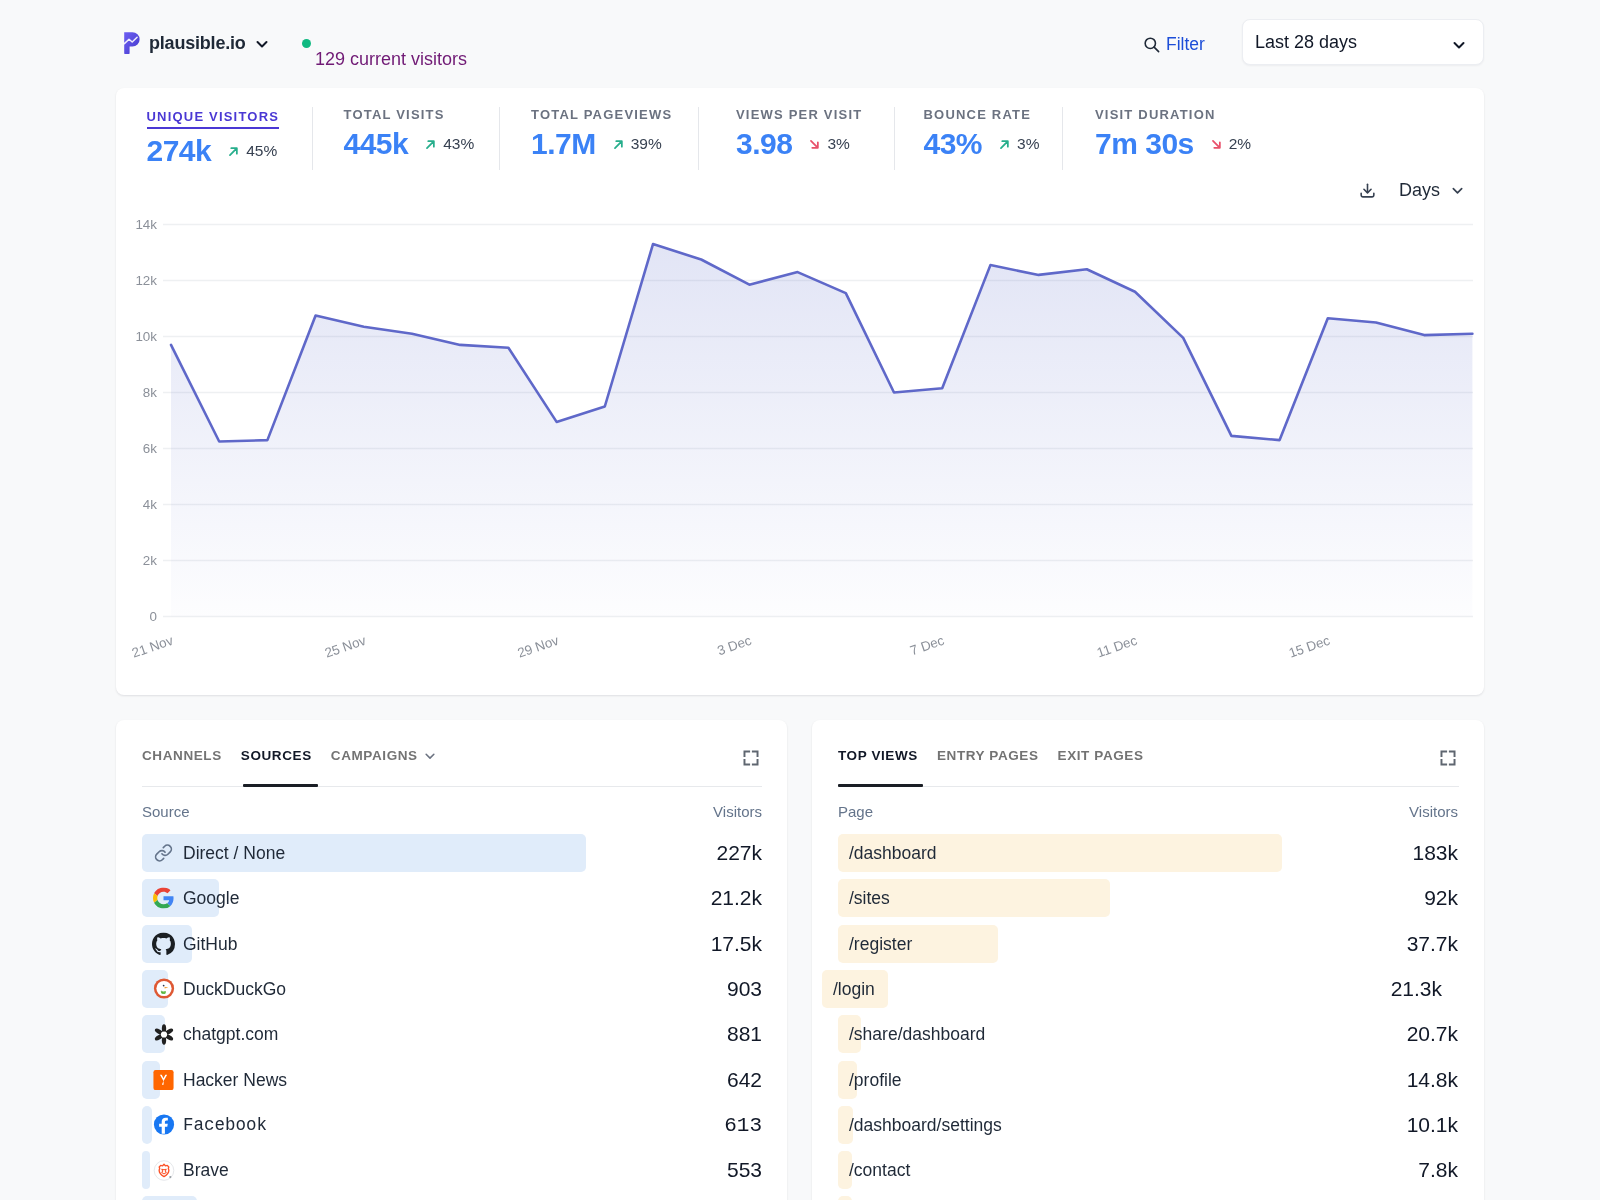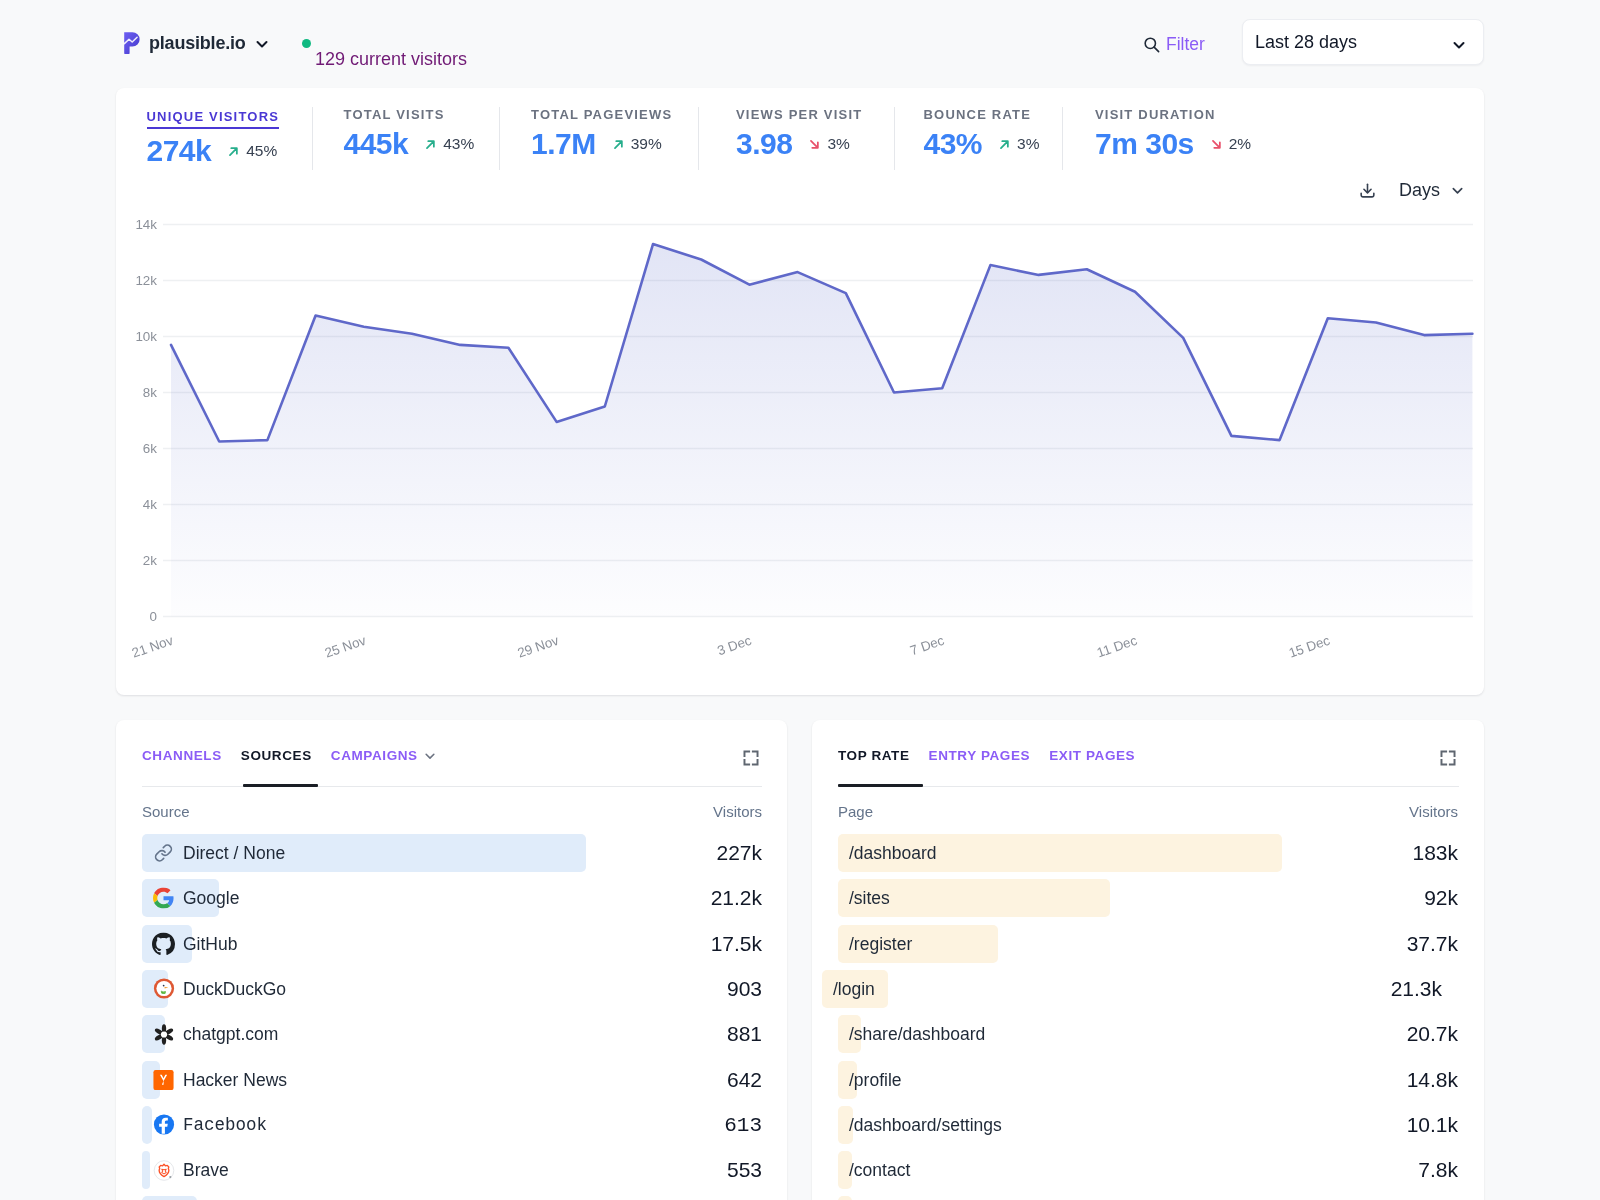--- a/index.html
+++ b/index.html
@@ -10,21 +10,21 @@
   box-shadow:0 1px 2px rgba(16,24,40,.06), 0 1px 3px rgba(16,24,40,.05); }
 .statlab { font-size:13px; font-weight:700; letter-spacing:1.2px; color:#6b7280;
   white-space:nowrap; }
 .statlab.active { color:#4a38d4; border-bottom:2px solid #4a38d4; padding-bottom:3px; display:inline-block; }
 .statrow { margin-top:5px; display:flex; align-items:center; white-space:nowrap; }
 .statnum { font-size:30px; font-weight:700; color:#3b82f6; letter-spacing:-0.5px; }
 .statarrow { margin-left:16px; display:flex; }
 .statpct { font-size:15.5px; font-weight:500; color:#374151; margin-left:6px; }
 .axlab { font-size:13.4px; fill:#8b9099; font-family:"Liberation Sans",sans-serif; }
 .tabs { position:absolute; left:26px; top:28px; display:flex; align-items:center; gap:19px; }
-.tab { font-size:13.5px; font-weight:700; letter-spacing:.6px; color:#8b5cf6; display:flex; align-items:center; }
+.tab { font-size:13.5px; font-weight:700; letter-spacing:.6px; color:#737373; display:flex; align-items:center; }
 .tab.on { color:#111827; }
 .colhead { position:absolute; font-size:15px; color:#64748b; }
 .bar-b { background:#e0ecfa; border-radius:5px; height:100%; left:0; top:0; }
 .bar-o { background:#fdf3e0; border-radius:5px; height:100%; left:0; top:0; }
 .icon { left:10px; top:50%; transform:translateY(-50%); width:23px; height:23px;
   display:flex; align-items:center; justify-content:center; }
 .rowtext { font-size:17.5px; color:#1f2937; top:50%; transform:translateY(-50%); white-space:nowrap; }
 .rowval { font-size:21px; color:#111827; top:50%; right:0; transform:translateY(-50%); }
 .tabline { position:absolute; height:3px; background:#1a1e25; top:64px; border-radius:1px; }
 .tabborder { position:absolute; left:26px; right:25px; top:66px; height:1px; background:#e7e9ec; }
@@ -46,21 +46,21 @@
 <div class="abs" style="left:255px;top:37px;"><svg width="14" height="14" viewBox="0 0 14 14" fill="none" stroke="#111827" stroke-width="2" stroke-linecap="round" stroke-linejoin="round">
         <path d="M2.5 5 7 9.5 11.5 5"></path>
       </svg></div>
 <div class="abs" style="left:302px;top:39px;width:9px;height:9px;border-radius:50%;background:#10b981;"></div>
 <div class="abs" style="left:315px;top:33px;font-size:18px;color:#701a75;margin-top:16px;">129 current visitors</div>
 
 <div class="abs" style="left:1142px;top:35px;"><svg width="19" height="19" viewBox="0 0 24 24" fill="none" stroke="#1f2937" stroke-width="2" stroke-linecap="round">
         <circle cx="10.5" cy="10.5" r="6.5"></circle>
         <path d="M15.3 15.3 21 21"></path>
       </svg></div>
-<div class="abs" style="left:1166px;top:34px;font-size:17.5px;font-weight:500;color:#8b5cf6;">Filter</div>
+<div class="abs" style="left:1166px;top:34px;font-size:17.5px;font-weight:500;color:#1d4ed8;">Filter</div>
 <div class="abs" style="left:1242px;top:19px;width:242px;height:46px;background:#fff;border-radius:8px;border:1px solid #eceef2;box-shadow:0 1px 2px rgba(16,24,40,.05);"></div>
 <div class="abs" style="left:1255px;top:32px;font-size:18px;font-weight:500;color:#111827;">Last 28 days</div>
 <div class="abs" style="left:1452px;top:38px;"><svg width="14" height="14" viewBox="0 0 14 14" fill="none" stroke="#111827" stroke-width="2" stroke-linecap="round" stroke-linejoin="round">
         <path d="M2.5 5 7 9.5 11.5 5"></path>
       </svg></div>
 
 <div class="card" style="left:116px;top:88px;width:1368px;height:607px;">
 <svg class="abs" style="left:0;top:0" width="1368" height="607" viewBox="0 0 1368 607">
 <defs>
           <linearGradient id="ag" x1="0" y1="0" x2="0" y2="1">
@@ -303,21 +303,21 @@
           </svg>
         </div>
 <div class="rowtext abs" style="left:41px;">Brave</div>
 <div class="rowval abs">553</div>
 </div>
       <div class="abs bar-b" style="left:26px;top:476.4px;width:55px;height:38px;"></div>
 </div>
 
 <div class="card" style="left:812px;top:720px;width:672px;height:512px;">
 <div class="tabs">
-<span class="tab on">TOP RATE</span>
+<span class="tab on">TOP VIEWS</span>
         <span class="tab">ENTRY PAGES</span>
         <span class="tab">EXIT PAGES</span>
 </div>
 <div class="abs" style="right:27px;top:29px;"><svg width="18" height="18" viewBox="0 0 24 24" fill="none" stroke="#5f6670" stroke-width="2.6" stroke-linecap="square">
           <path d="M9.5 3.3H3.3v6.2"></path>
           <path d="M14.5 3.3h6.2v6.2"></path>
           <path d="M9.5 20.7H3.3v-6.2"></path>
           <path d="M14.5 20.7h6.2v-6.2"></path>
         </svg></div>
 <div class="tabborder"></div>

